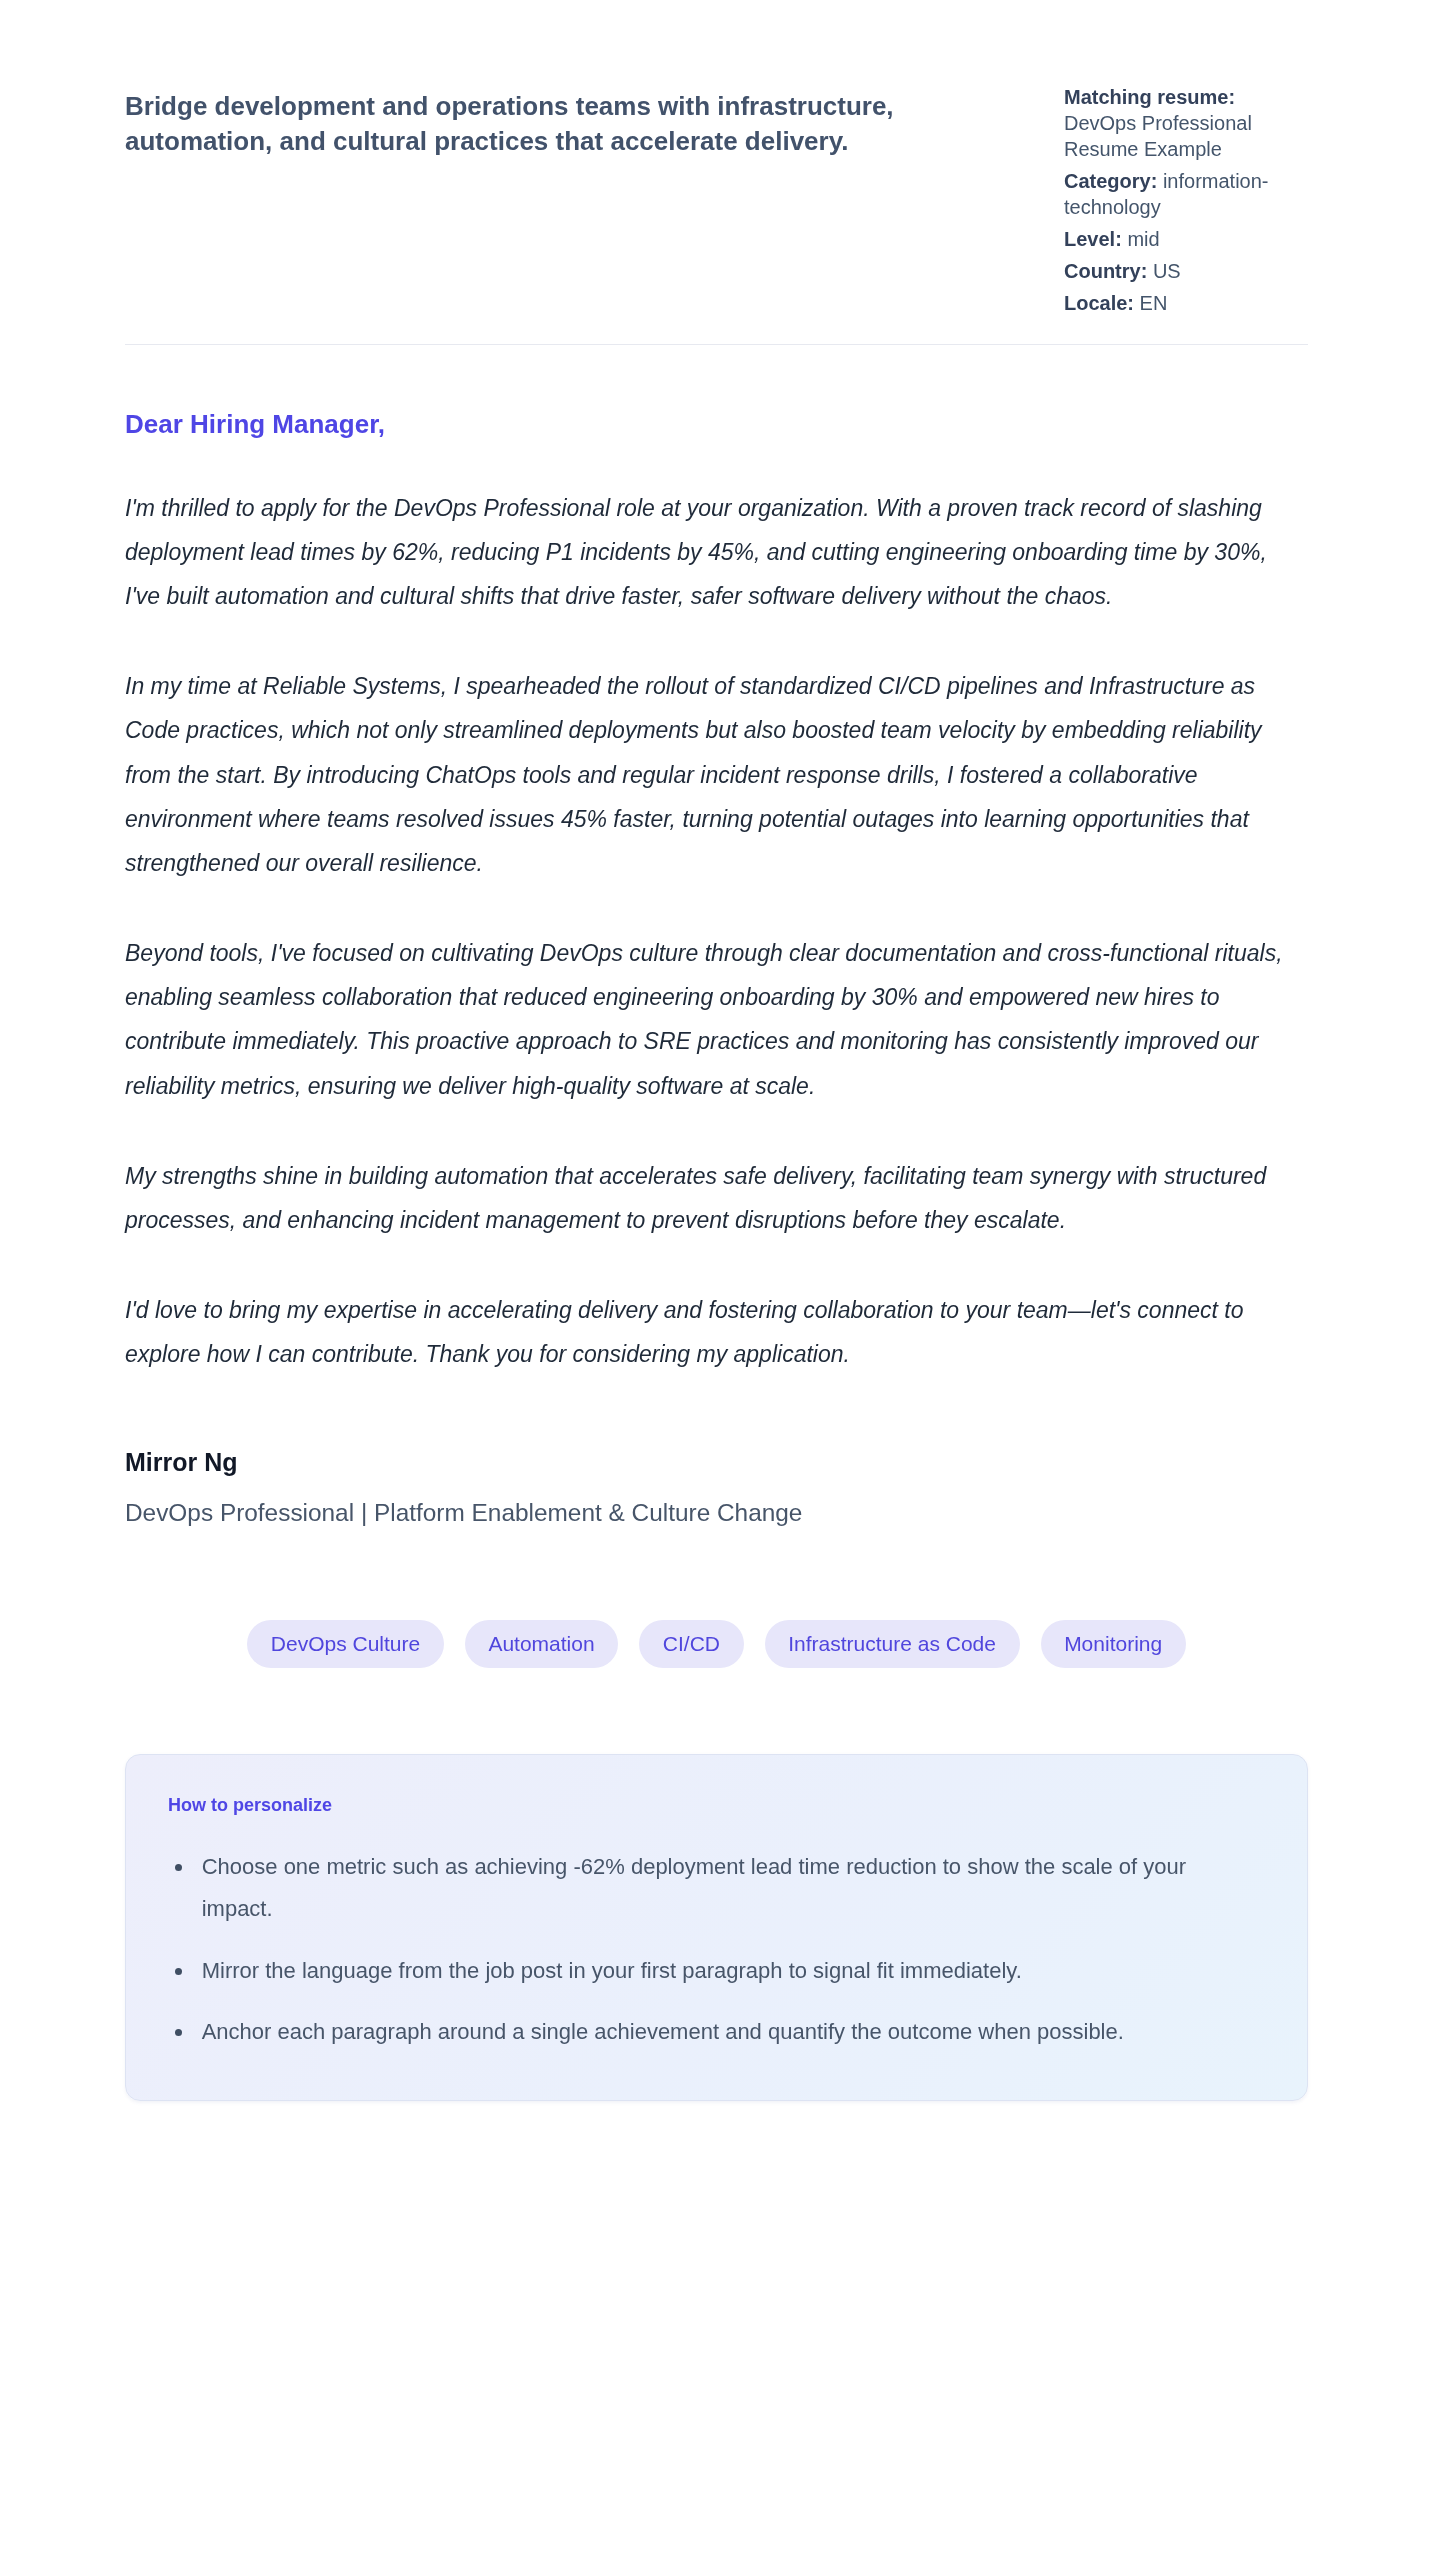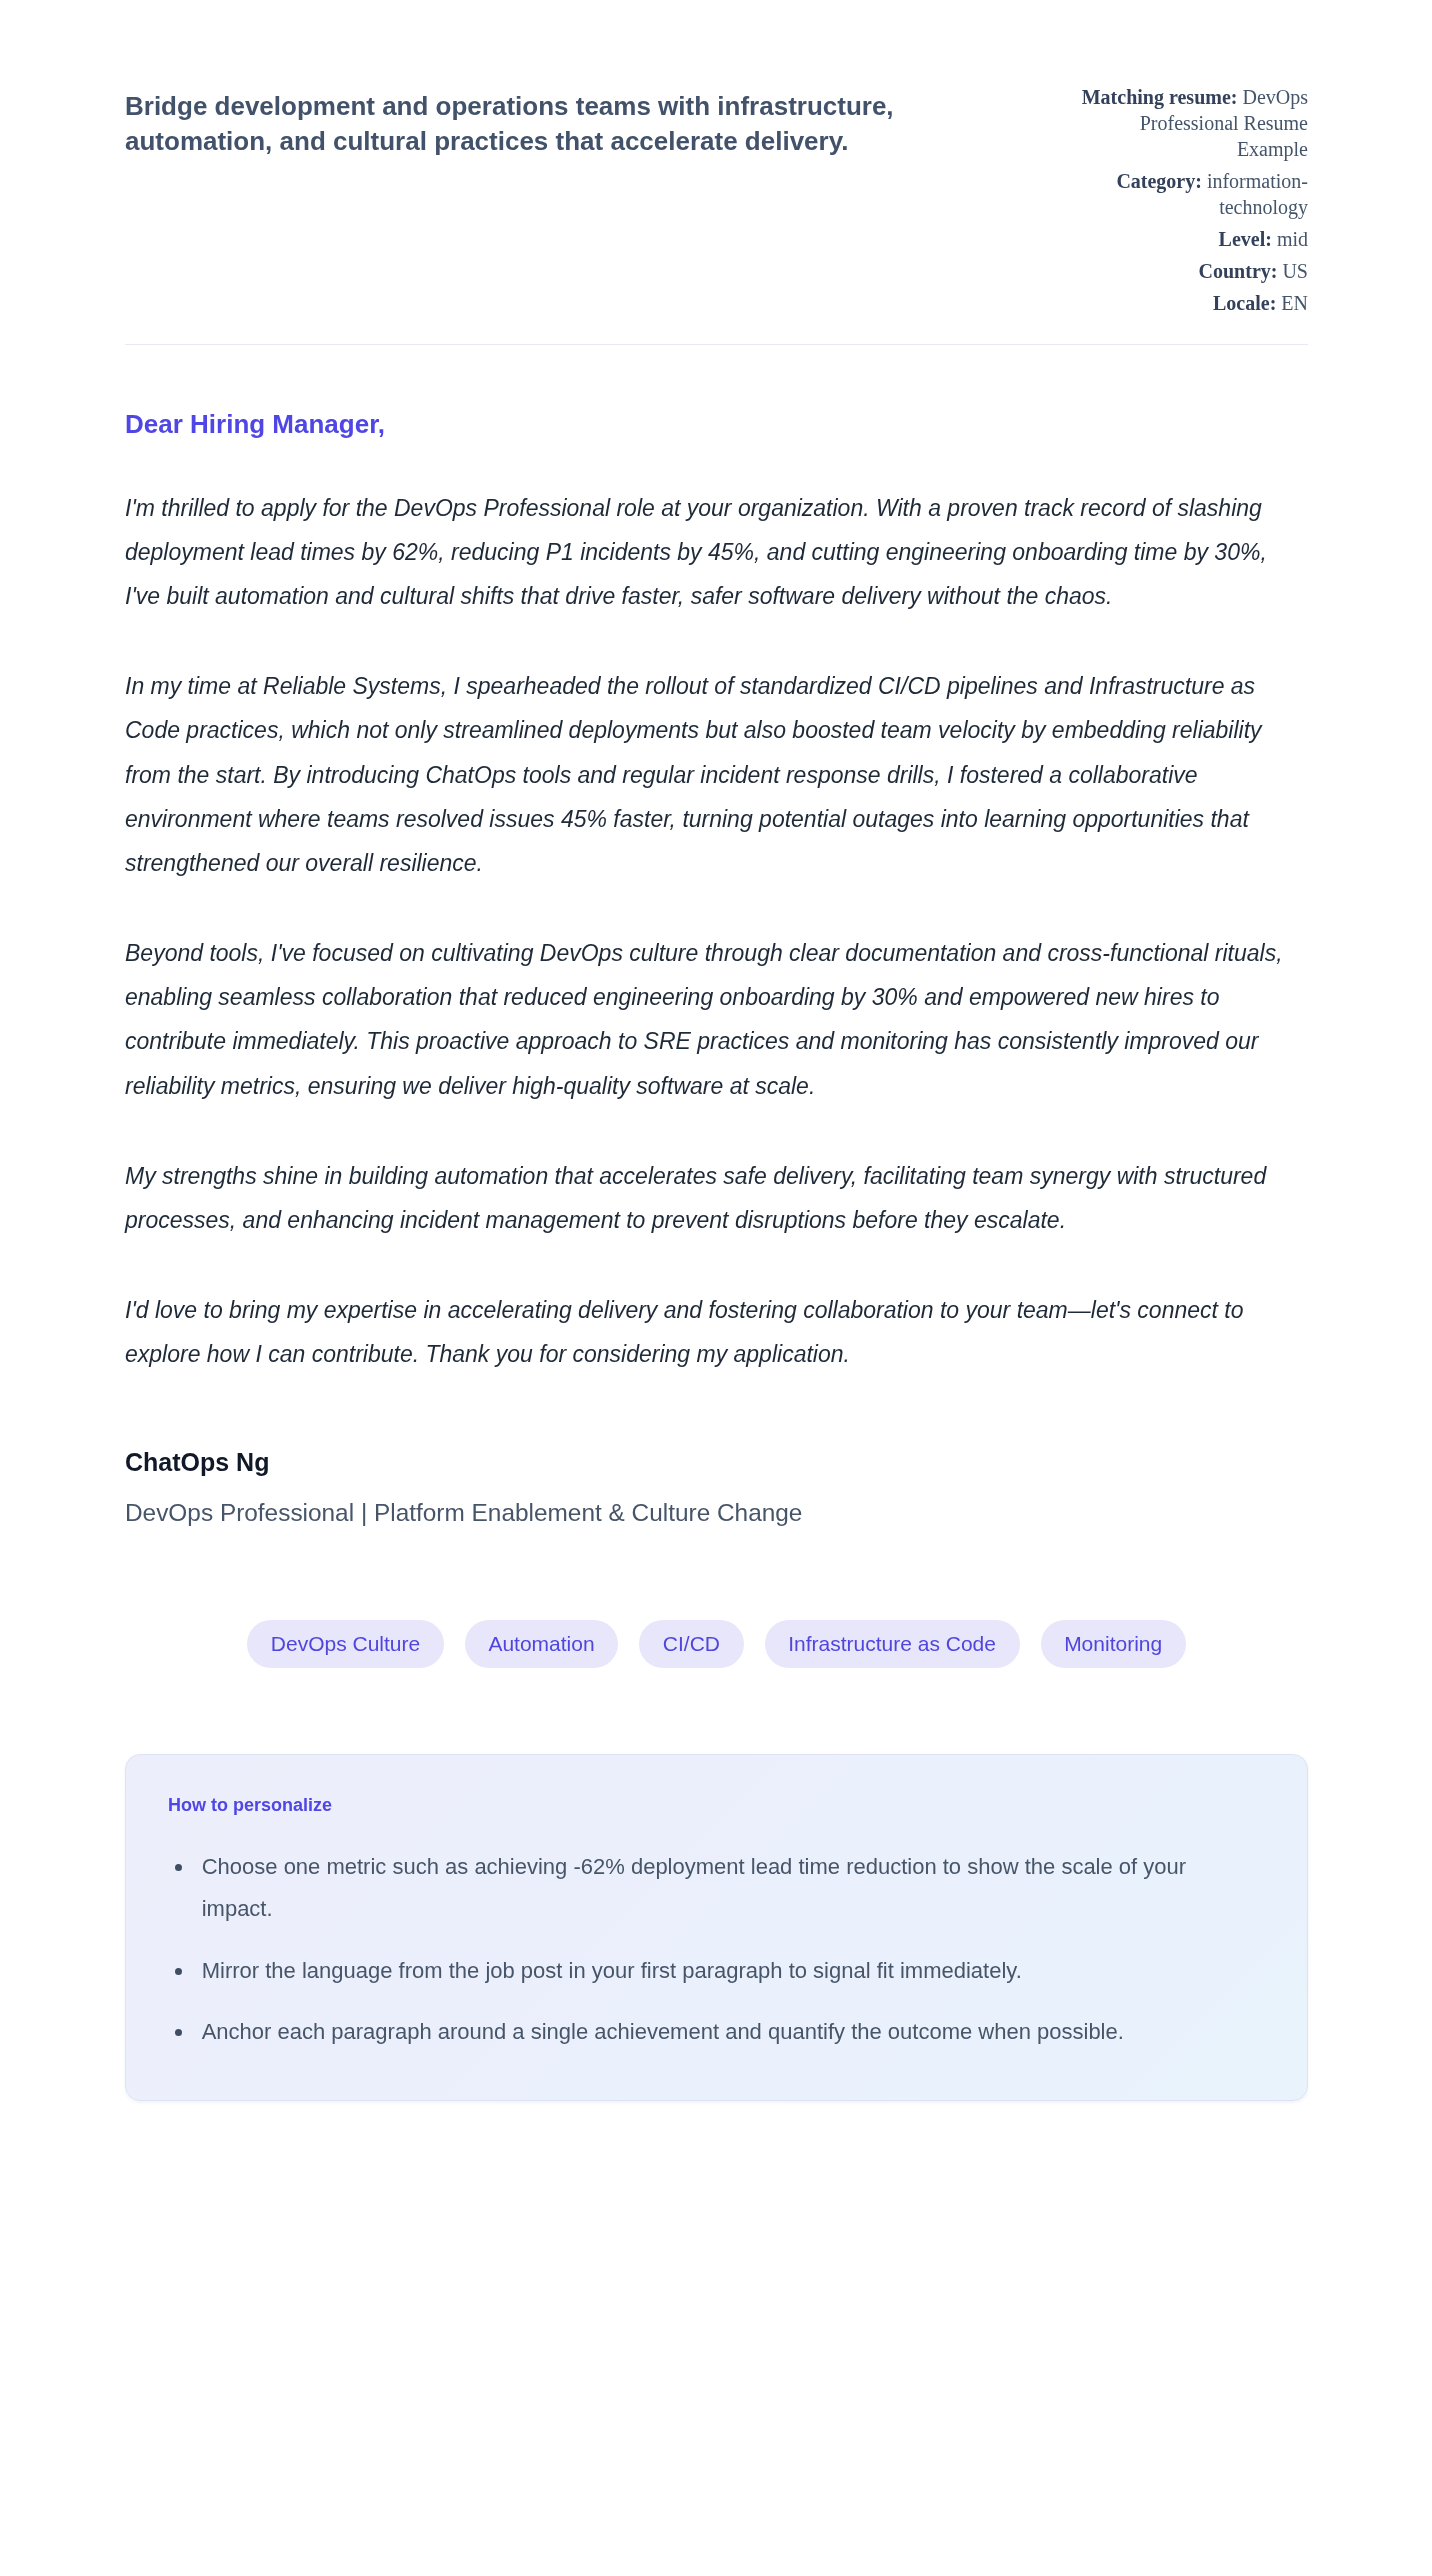--- a/index.html
+++ b/index.html
@@ -16,22 +16,22 @@
   .header-left { max-width:894px; }
   .title {
     font-size:51px; line-height:1.15; font-weight:bold;
     color:#4f46e5; letter-spacing:-0.4px; margin-bottom:15px;
   }
   .subtitle {
     font-size:26px; line-height:1.35; font-weight:bold;
     color:#42526b; max-width:851px;margin-top:8px;
   }
   .meta {
-    width:244px; flex-shrink:0; text-align:right;
-    font-size:20px; line-height:1.3; color:#44556b; padding-top:3.4px;font-family:Liberation Serif, serif;
+    width:244px; flex-shrink:0; text-align:left;
+    font-size:20px; line-height:1.3; color:#44556b; padding-top:3.4px;
   }
   .meta-item { margin-bottom:5.9px; }
   .meta-label { font-weight:bold; color:#33415a; }
 
   .divider { border:none; border-top:1.7px solid #e7e9f0; margin-top:22px; }
 
   
   .greeting { margin-top:64px; font-size:26px; font-weight:bold; color:#4f46e5; }
   .para { margin-top:46px; font-size:23px; line-height:1.92; color:#1f2a39; max-width:1176px;font-style:italic; }
 
@@ -96,21 +96,21 @@
   <hr class="divider">
 
   <section class="letter">
     <p class="greeting">Dear Hiring Manager,</p>
     <p class="para">I'm thrilled to apply for the DevOps Professional role at your organization. With a proven track record of slashing deployment lead times by 62%, reducing P1 incidents by 45%, and cutting engineering onboarding time by 30%, I've built automation and cultural shifts that drive faster, safer software delivery without the chaos.</p>
     <p class="para">In my time at Reliable Systems, I spearheaded the rollout of standardized CI/CD pipelines and Infrastructure as Code practices, which not only streamlined deployments but also boosted team velocity by embedding reliability from the start. By introducing ChatOps tools and regular incident response drills, I fostered a collaborative environment where teams resolved issues 45% faster, turning potential outages into learning opportunities that strengthened our overall resilience.</p>
     <p class="para">Beyond tools, I've focused on cultivating DevOps culture through clear documentation and cross-functional rituals, enabling seamless collaboration that reduced engineering onboarding by 30% and empowered new hires to contribute immediately. This proactive approach to SRE practices and monitoring has consistently improved our reliability metrics, ensuring we deliver high-quality software at scale.</p>
     <p class="para">My strengths shine in building automation that accelerates safe delivery, facilitating team synergy with structured processes, and enhancing incident management to prevent disruptions before they escalate.</p>
     <p class="para">I'd love to bring my expertise in accelerating delivery and fostering collaboration to your team—let's connect to explore how I can contribute. Thank you for considering my application.</p>
 
-    <p class="sig-name">ChatOps Ng</p>
+    <p class="sig-name">Mirror Ng</p>
     <p class="sig-role">DevOps Professional | Platform Enablement &amp; Culture Change</p>
   </section>
 
   <ul class="tags">
     <li class="tag">DevOps Culture</li>
     <li class="tag">Automation</li>
     <li class="tag">CI/CD</li>
     <li class="tag">Infrastructure as Code</li>
     <li class="tag">Monitoring</li>
   </ul>

